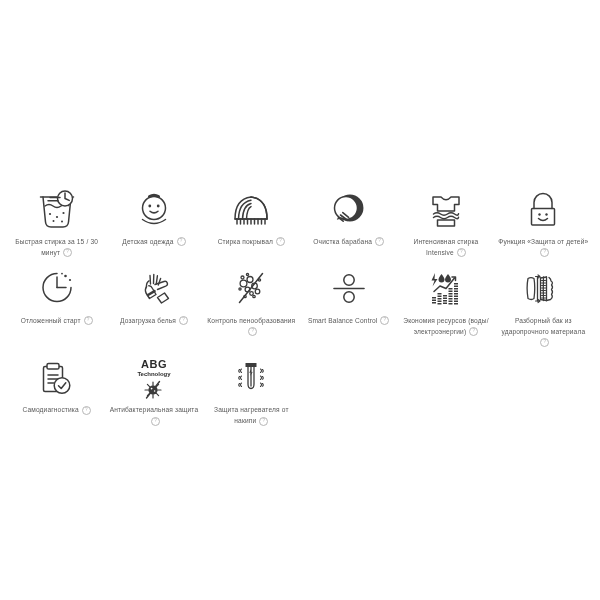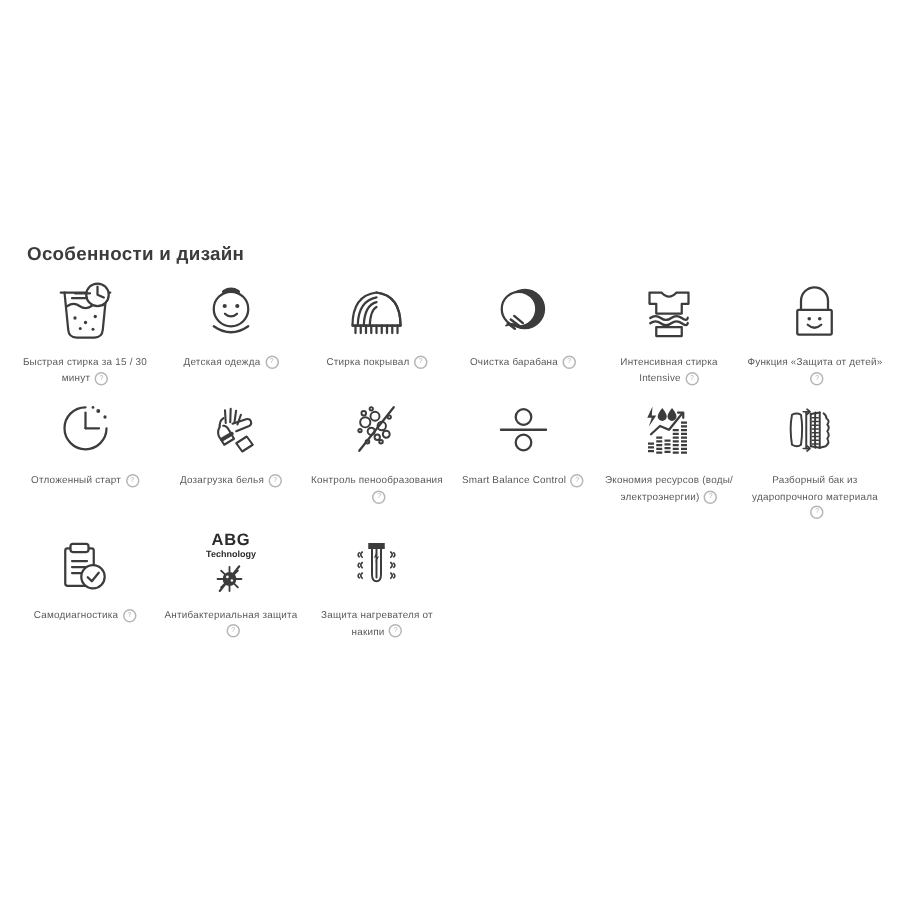--- a/index.html
+++ b/index.html
@@ -42,21 +42,21 @@
   .feature {
     display: flex;
     flex-direction: column;
     align-items: center;
     padding: 0 2px;
     box-sizing: border-box;
   }
   .feature-icon {
     height: 46px;
     display: flex;
-    align-items: flex-start;
+    align-items: flex-end;
     justify-content: center;
   }
   .feature-icon svg {
     display: block;
   }
   .feature-label {
     margin-top: 5px;
     font-size: 6.6px;
     line-height: 1.65;
     text-align: center;
@@ -102,21 +102,20 @@
     line-height: 1;
     margin-top: 1px;
     margin-bottom: 1px;
   }
 </style>
 </head>
 <body>
 
 <div class="page">
 
-  <div class="section-title">Особенности и дизайн</div>
 
   <div class="grid">
 
     <div class="feature">
       <div class="feature-icon">
         <svg width="46" height="44" viewBox="0 0 46 44">
           <g fill="none" stroke="#3c3c3c" stroke-width="1.5" stroke-linecap="round" stroke-linejoin="round">
             <path d="M9 9 L11.5 34 Q12 39 17 39 L29 39 Q34 39 34.5 34 L37 9"></path>
             <path d="M6.5 9 L39.5 9"></path>
             <path d="M11 18 Q15 15.2 19 18 T27 18 T34.6 17.5"></path>

